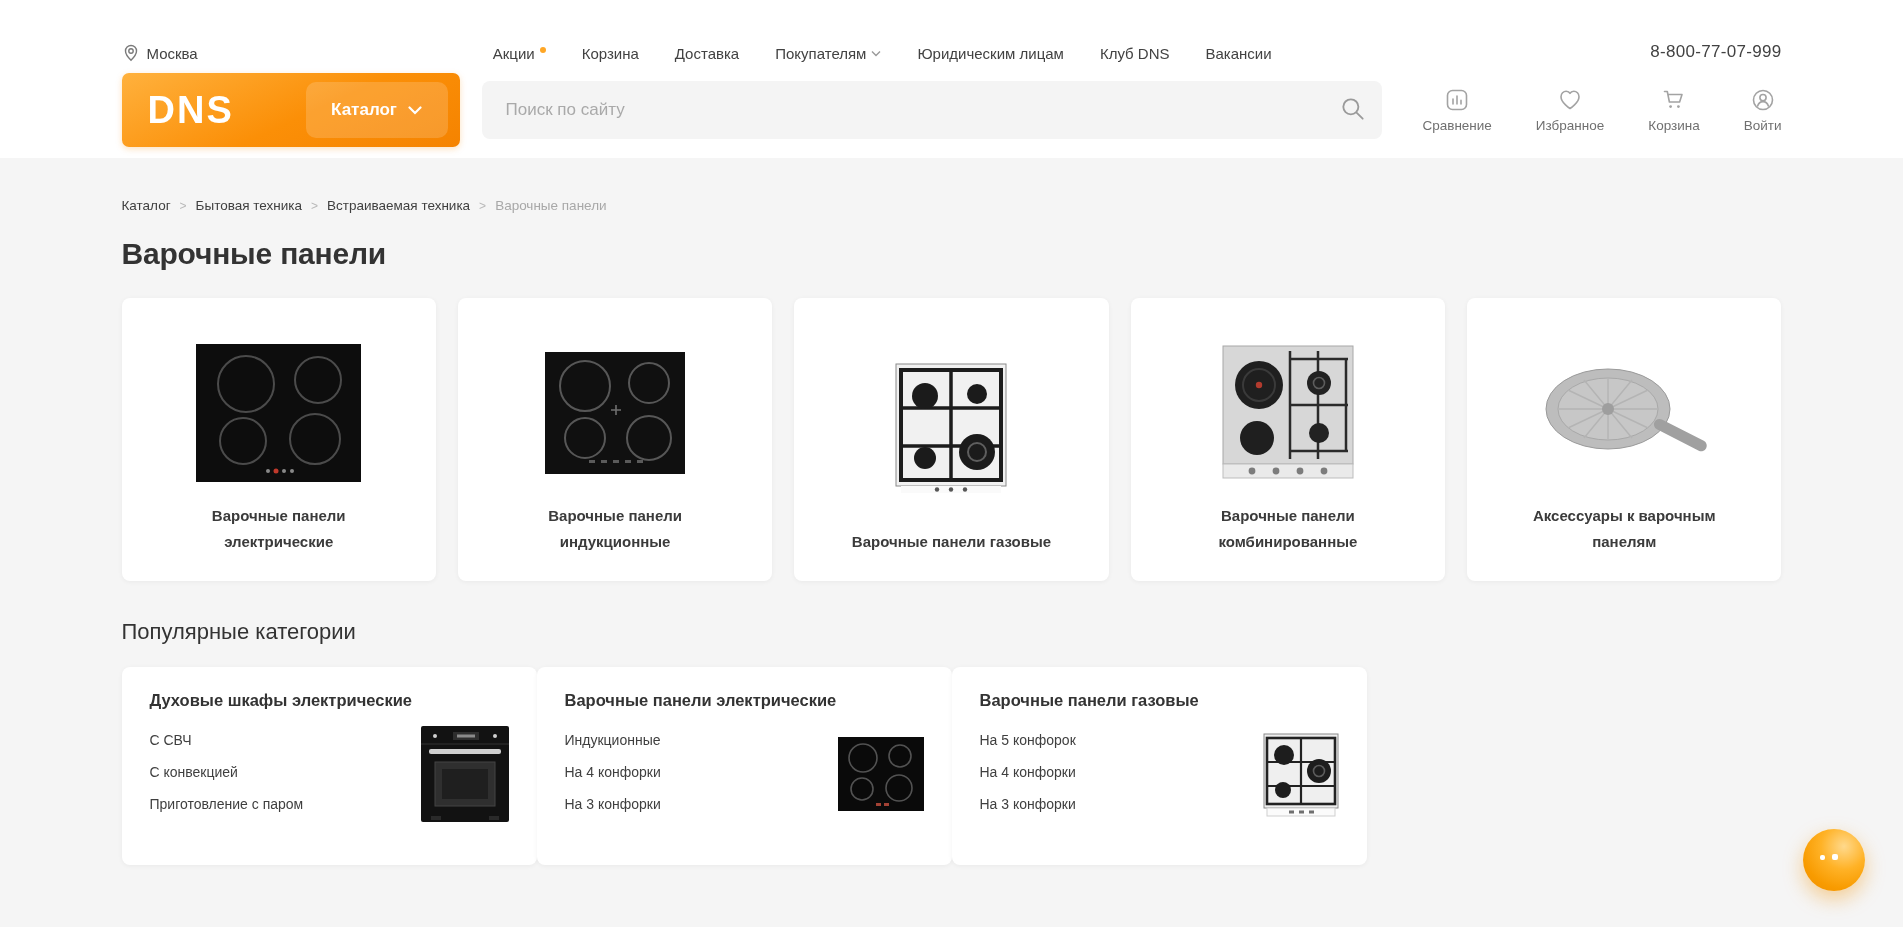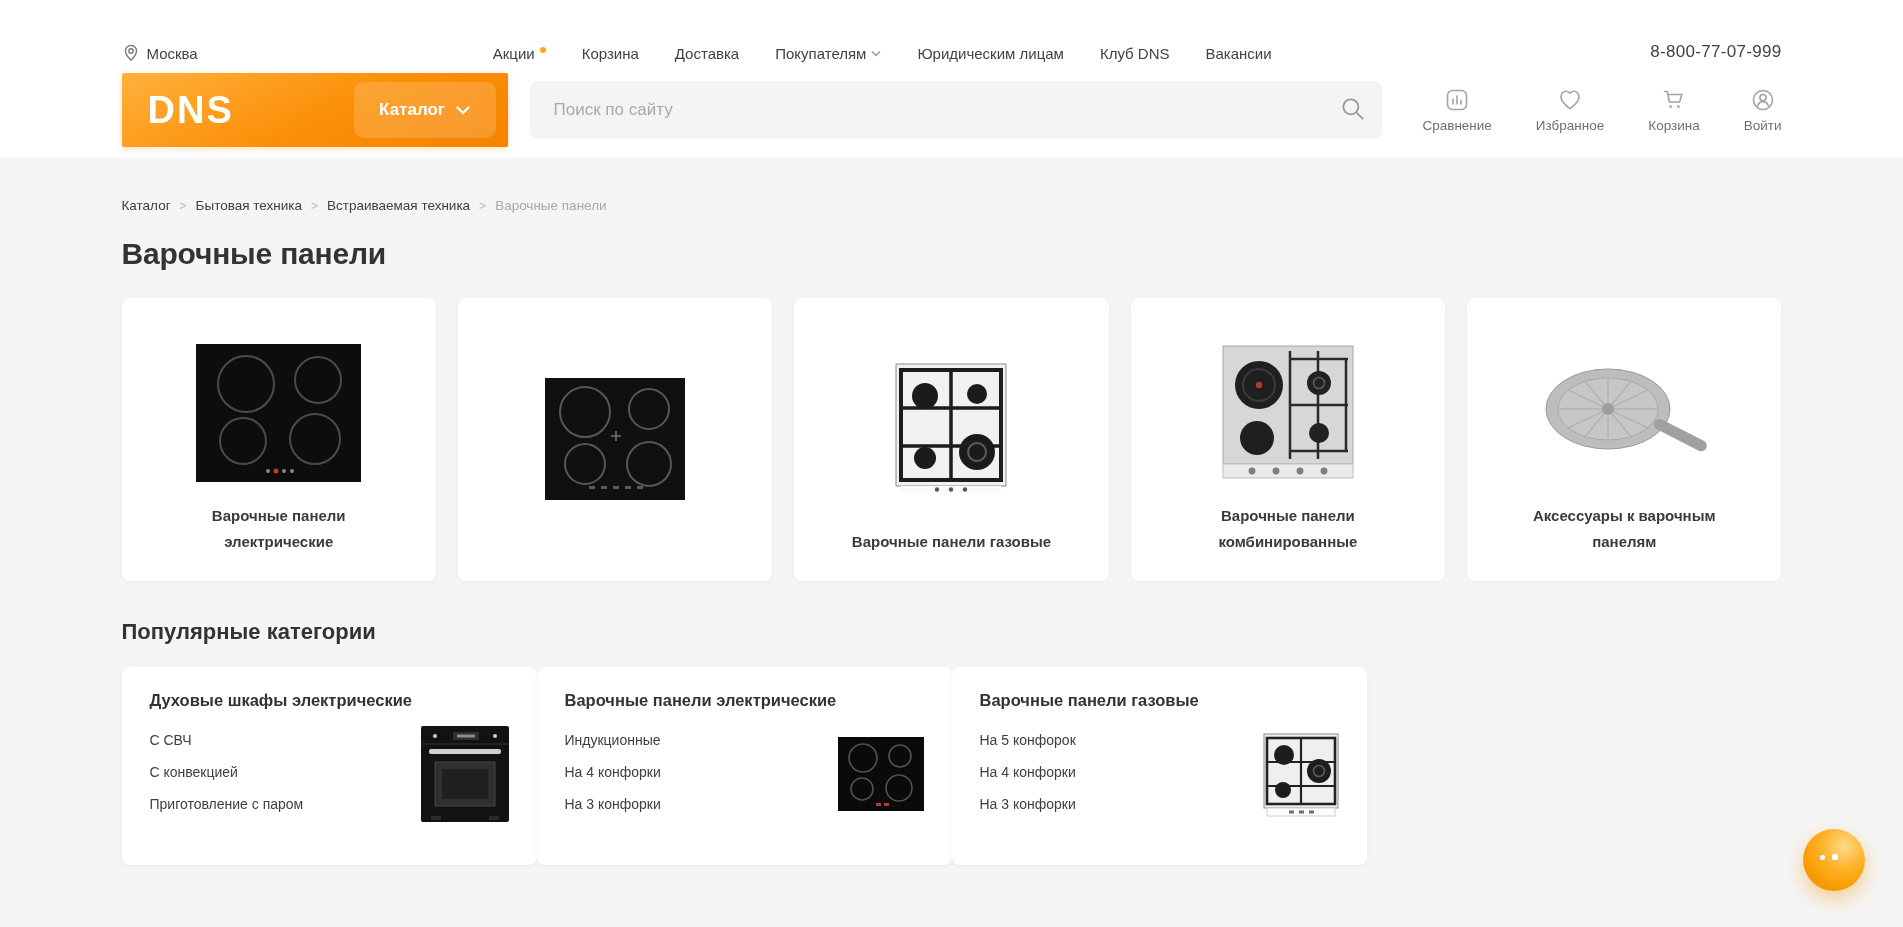--- a/index.html
+++ b/index.html
@@ -16,21 +16,21 @@
   .topbar-inner { height:62px; display:flex; align-items:flex-end; }
   .location { display:flex; align-items:center; gap:7px; font-size:15px; color:#424242; cursor:pointer; }
   .topnav { display:flex; align-items:center; gap:36px; margin-left:295px; }
   .topnav-item { display:flex; align-items:center; gap:5px; font-size:15px; color:#424242; cursor:pointer; white-space:nowrap; }
   .promo-dot { width:6px; height:6px; border-radius:50%; background:#ffa726; transform:translateY(-4px); }
   .phone { margin-left:auto; font-size:17px; color:#424242; letter-spacing:.3px; }
 
   
   .header-inner { height:96px; display:flex; align-items:center; }
   .logo-block {
-    position:relative; width:386px; height:74px; border-radius:2px;
+    position:relative; width:338px; height:74px; border-radius:7px;
     background:linear-gradient(155deg,#ffb13d 0%,#fb8f07 55%,#f58300 100%);
     display:flex; align-items:center; cursor:pointer; flex:0 0 auto;
     box-shadow:0 2px 6px rgba(248,139,6,.25);
   }
   .logo-text { color:#fff; font-size:38px; font-weight:800; letter-spacing:2px; margin-left:26px; }
   .catalog-btn {
     position:absolute; right:12px; top:9px; width:142px; height:56px; border-radius:10px;
     background:rgba(255,255,255,.17); border:none; cursor:pointer;
     display:flex; align-items:center; justify-content:center; gap:11px;
     color:#fff; font-size:17px; font-weight:700; font-family:inherit;
@@ -61,21 +61,21 @@
   .cat-card {
     background:#fff; border-radius:8px; height:283px; cursor:pointer;
     box-shadow:0 1px 5px rgba(0,0,0,.05);
     display:flex; flex-direction:column; align-items:center; padding:24px 20px 26px;
   }
   .cat-img { flex:1; display:flex; align-items:center; justify-content:center; }
   .cat-label { text-align:center; font-size:15px; font-weight:700; color:#3b3b3b;
     line-height:26px; max-width:220px; }
 
   
-  h2.popular-heading { margin:38px 0 22px; font-size:22px; font-weight:700; color:#333; }
+  h2.popular-heading { margin:38px 0 22px; font-size:22px; font-weight:400; color:#333; }
   .pop-grid { display:grid; grid-template-columns:repeat(4,1fr); }
   .pop-card { position:relative; background:#fff; border-radius:8px; height:198px;
     box-shadow:0 1px 5px rgba(0,0,0,.05); padding:24px 28px; }
   .pop-title { font-size:16.5px; font-weight:700; color:#333; margin:0 0 14px; cursor:pointer; }
   .pop-link { display:block; font-size:14px; color:#3f3f3f; line-height:32px; cursor:pointer;
     max-width:252px; white-space:nowrap; overflow:hidden; }
   .pop-img { position:absolute; right:28px; top:55%; transform:translateY(-50%); }
 
   
   .chat-bubble {
@@ -244,20 +244,21 @@
             <circle cx="40" cy="86" r="20" fill="none" stroke="#575757" stroke-width="2"></circle>
             <circle cx="104" cy="86" r="22" fill="none" stroke="#575757" stroke-width="2"></circle>
             <path d="M71 53v10M66 58h10" stroke="#6f6f6f" stroke-width="1.6"></path>
             <rect x="44" y="108" width="6" height="3" fill="#5a5a5a"></rect>
             <rect x="56" y="108" width="6" height="3" fill="#5a5a5a"></rect>
             <rect x="68" y="108" width="6" height="3" fill="#5a5a5a"></rect>
             <rect x="80" y="108" width="6" height="3" fill="#5a5a5a"></rect>
             <rect x="92" y="108" width="6" height="3" fill="#5a5a5a"></rect>
           </svg>
         </div>
+        <div class="cat-label">Варочные панели индукционные</div>
       </div>
 
       <div class="cat-card">
         <div class="cat-img">
           <svg width="112" height="136" viewBox="0 0 112 136">
             <rect x="1" y="6" width="110" height="122" fill="#f1f1f1" stroke="#8a8a8a"></rect>
             <rect x="6" y="12" width="100" height="110" fill="none" stroke="#1c1c1c" stroke-width="4"></rect>
             <path d="M56 12v110M6 50h100M6 88h100" stroke="#1c1c1c" stroke-width="3.5"></path>
             <circle cx="30" cy="38" r="13" fill="#1b1b1b"></circle>
             <circle cx="30" cy="100" r="11" fill="#1b1b1b"></circle>

